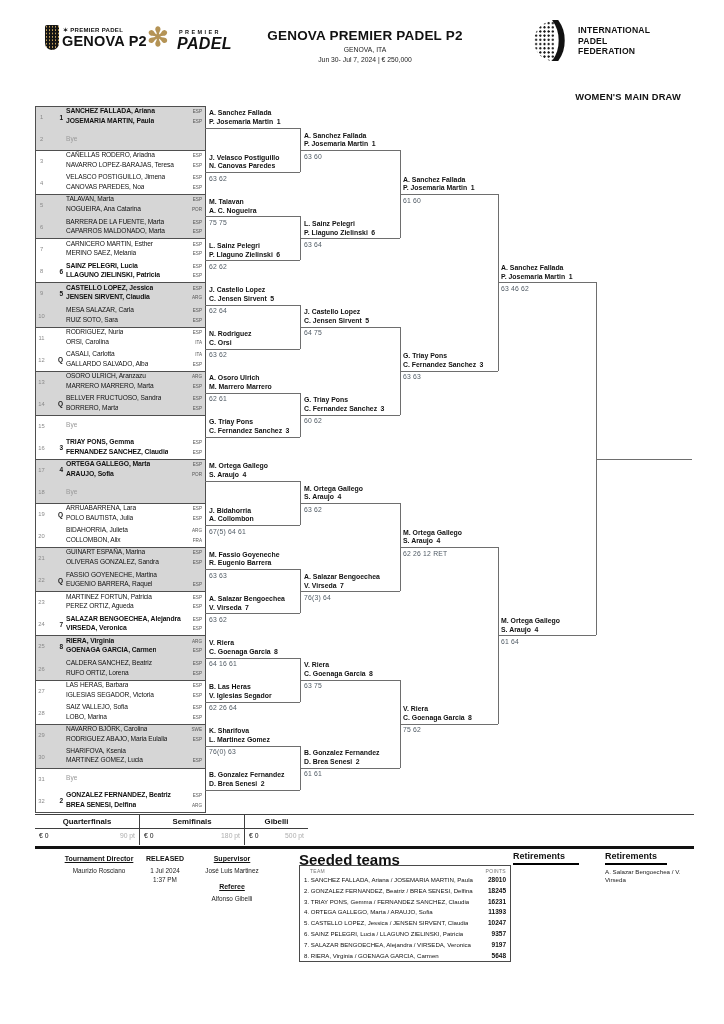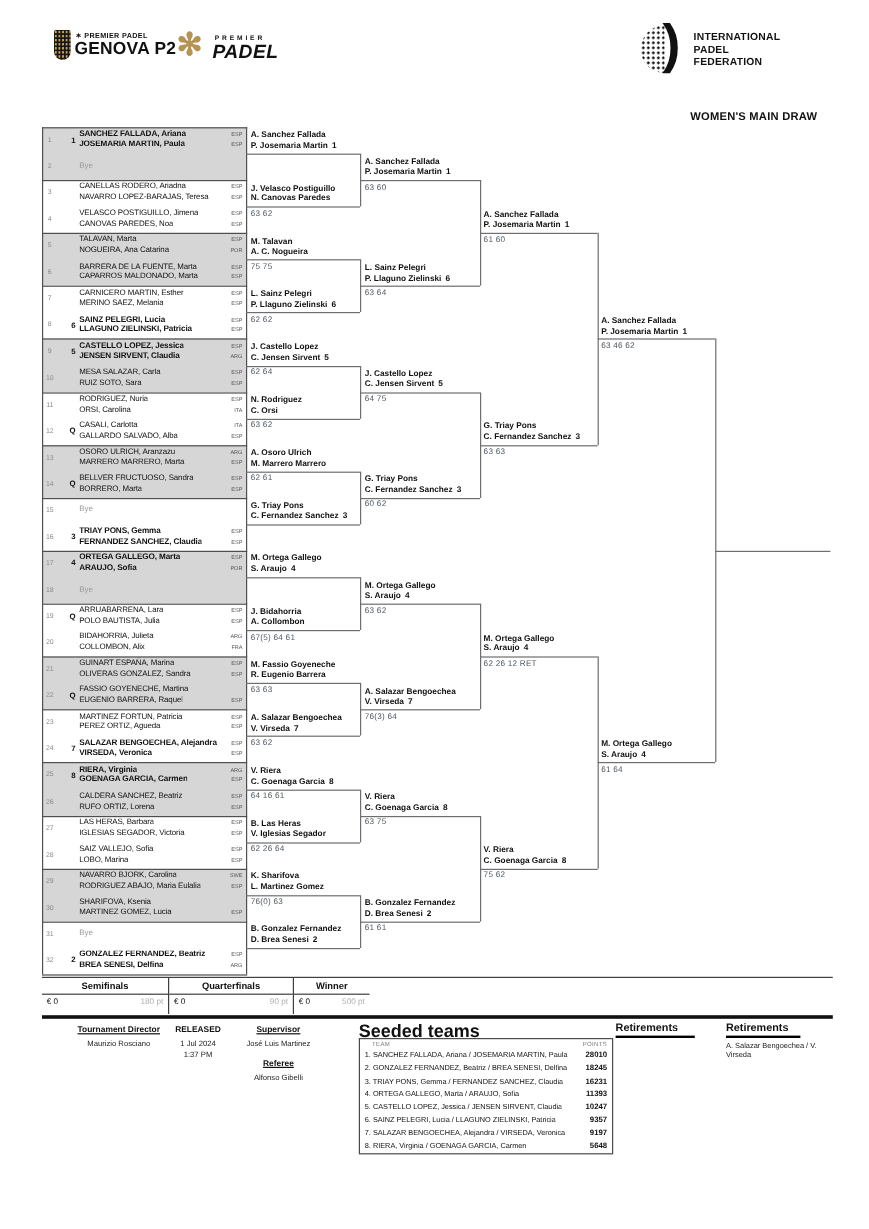--- a/index.html
+++ b/index.html
@@ -72,20 +72,25 @@
 
   <div class="crest"></div>
   <div class="pp-small">
     <span>✶</span>
     <span>PREMIER PADEL</span>
   </div>
   <div class="genova">GENOVA P2</div>
   <div class="flower">✻</div>
   <div class="prem-w">PREMIER</div>
   <div class="padel-w">PADEL</div>
+  <div class="titleblk">
+    <div class="title">GENOVA PREMIER PADEL P2</div>
+    <div class="subtitle">GENOVA, ITA</div>
+    <div class="dates">Jun 30- Jul 7, 2024  |  € 250,000</div>
+  </div>
   <div class="ipf-dots"></div>
   <div class="ipf-paren">)</div>
   <div class="ipf-text">
     <div>INTERNATIONAL</div>
     <div>PADEL</div>
     <div>FEDERATION</div>
   </div>
   <div class="drawlabel">WOMEN'S MAIN DRAW</div>
 
   <div id="bracket">
@@ -796,36 +801,36 @@
       <div class="team" style="left: 501px; width: 93px; bottom: 389.56px;">
         <div>M. Ortega Gallego</div>
         <div>S. Araujo 4</div>
       </div>
       <div class="score" style="left: 501px; top: 637.94px; width: 93px;">61 64</div>
       <div class="bline" style="left: 596px; top: 282.48px; width: 1px; height: 352.96px;"></div>
       <div class="bline" style="left: 596px; top: 459.2px; width: 96px; height: 1px;"></div>
     </div>
 
   <div class="rbar" id="rbar">
+      <div class="rcol" style="width: 104px;">
+        <div class="rlabel">Quarterfinals</div>
+        <div class="rvals">
+          <span class="reuro">€ 0</span>
+          <span class="rpts">90 pt</span>
+        </div>
+      </div>
       <div class="rcol" style="width: 105px;">
         <div class="rlabel">Semifinals</div>
         <div class="rvals">
           <span class="reuro">€ 0</span>
           <span class="rpts">180 pt</span>
         </div>
       </div>
-      <div class="rcol" style="width: 104px;">
-        <div class="rlabel">Quarterfinals</div>
-        <div class="rvals">
-          <span class="reuro">€ 0</span>
-          <span class="rpts">90 pt</span>
-        </div>
-      </div>
       <div class="rcol" style="width: 64px;">
-        <div class="rlabel">Winner</div>
+        <div class="rlabel">Gibelli</div>
         <div class="rvals">
           <span class="reuro">€ 0</span>
           <span class="rpts">500 pt</span>
         </div>
       </div>
     </div>
   <div class="blackbar"></div>
 
   <div class="abs f-label" style="left:49px;top:855px;width:100px;">Tournament Director</div>
   <div class="abs f-val" style="left:49px;top:866px;width:100px;">Maurizio Rosciano</div>

